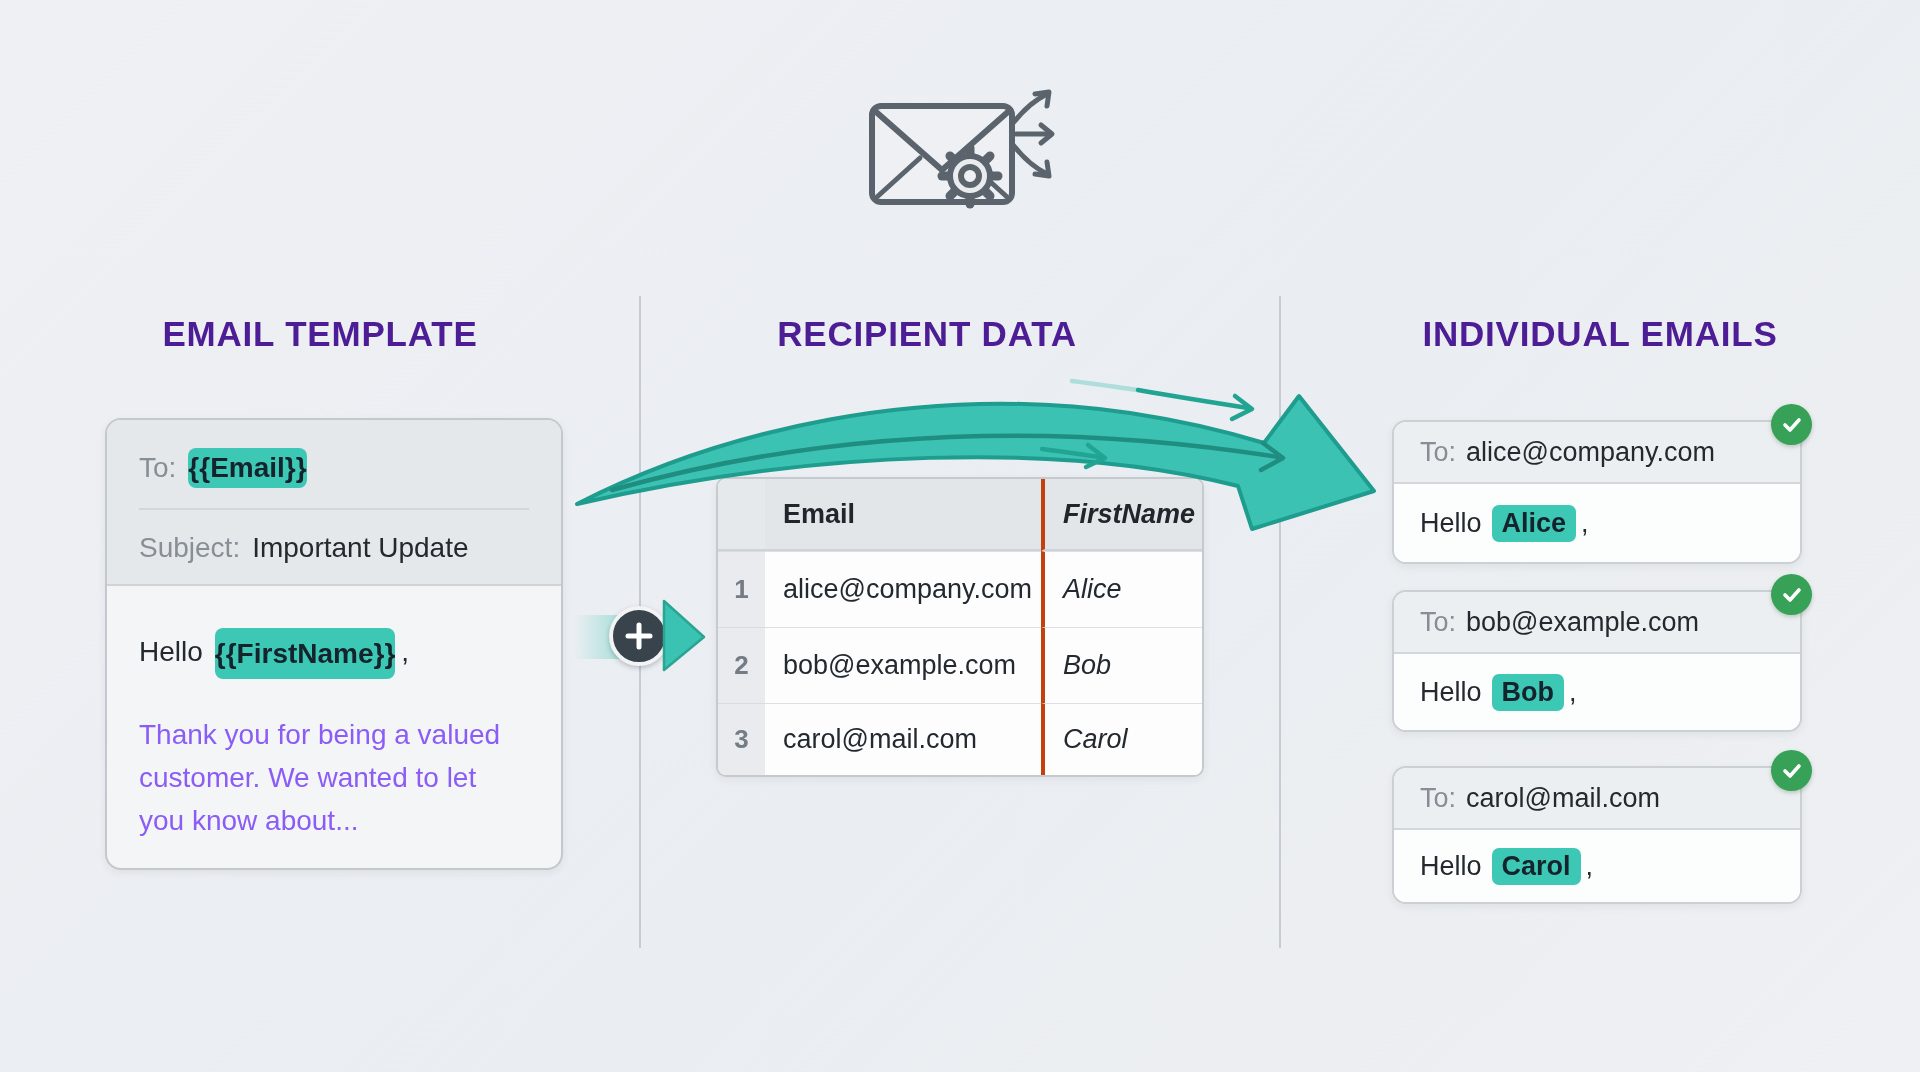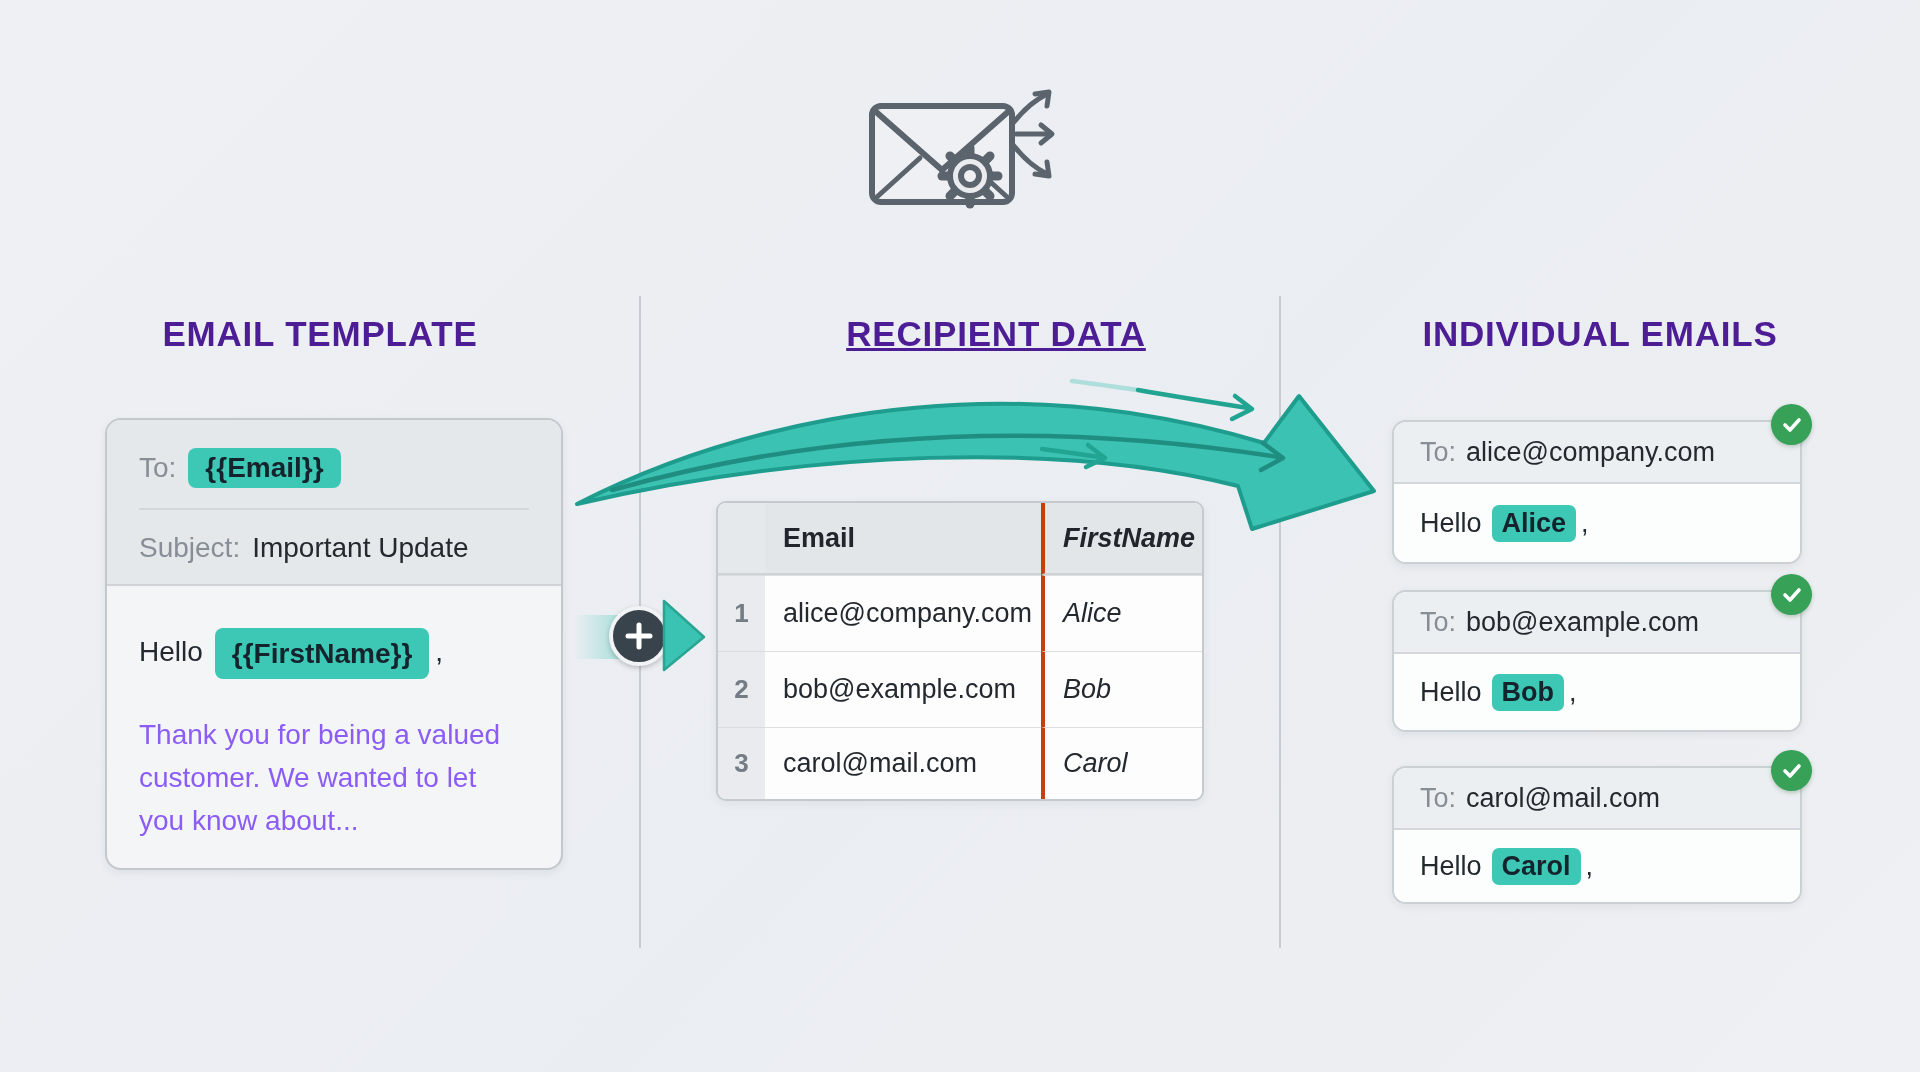--- a/index.html
+++ b/index.html
@@ -15,21 +15,21 @@
   
   .hero-icon { position: absolute; left: 858px; top: 82px; }
 
   
   .col-title {
     position: absolute; top: 312px; height: 44px; width: 640px;
     display: flex; align-items: center; justify-content: center;
     font-size: 35px; font-weight: 700; letter-spacing: 0.8px; color: #4c1d95;
   }
   .col-title.c1 { left: 0; }
-  .col-title.c2 { left: 676px; text-decoration: underline; }
+  .col-title.c2 { left: 607px; }
   .col-title.c3 { left: 1280px; }
 
   
   .v-divider {
     position: absolute; top: 296px; width: 2px; height: 652px;
     background: #c7ccd2;
   }
   .v-divider.d1 { left: 639px; }
   .v-divider.d2 { left: 1279px; }
 
@@ -43,21 +43,21 @@
   .template-head {
     background: #e5e8ea; padding: 28px 32px 20px 32px;
     border-bottom: 2px solid #cfd3d7;
   }
   .meta-row { font-size: 28px; display: flex; align-items: center; }
   .meta-label { color: #878e96; margin-right: 12px; }
   .meta-value { color: #23292f; }
   .head-rule { border: none; border-top: 2px solid #d3d6da; margin: 20px 0 22px 0; }
   .chip {
     background: #3dc8b6; color: #15232c; font-weight: 700;
-    padding: 4px 17px; border-radius: 8px; display: inline-block;
+    padding: 4px 0; border-radius: 8px; display: inline-block;
   }
   .template-body { padding: 38px 32px; font-size: 28px; line-height: 43px; }
   .greeting-row { display: flex; align-items: center; margin-bottom: 34px; font-size: 28px; }
   .greeting-row .chip { margin: 4px 6px 0 12px; }
   .body-text { color: #8b5cf6; max-width: 400px; }
 
   
   .connector-band {
     position: absolute; left: 574px; top: 615px; width: 68px; height: 44px;
     background: linear-gradient(to right, rgba(61,200,182,0.0), rgba(61,200,182,0.55));
@@ -66,21 +66,21 @@
     position: absolute; left: 609px; top: 606px; width: 60px; height: 60px;
     background: #39434c; border: 4px solid #f1f3f5; border-radius: 50%;
     display: flex; align-items: center; justify-content: center;
     box-shadow: 0 2px 5px rgba(30,40,50,0.25);
   }
   .plus-badge svg { display: block; }
   .connector-arrowhead { position: absolute; left: 655px; top: 592px; }
 
   
   .recipient-table {
-    position: absolute; left: 716px; top: 501px; width: 488px; height: 300px;
+    position: absolute; left: 716px; top: 477px; width: 488px; height: 300px;
     border: 2px solid #c5cacf; border-radius: 10px; overflow: hidden;
     background: #fdfdfe; box-shadow: 0 3px 8px rgba(40,50,60,0.06);
     display: grid; grid-template-columns: 47px 276px 161px;
     grid-template-rows: 72px 76px 76px 72px;
   }
   .cell { display: flex; align-items: center; }
   .cell.head {
     background: #e3e6e9; font-weight: 700; font-size: 27px; color: #21262c;
     padding-left: 18px; border-bottom: 2px solid #cfd3d7;
   }

